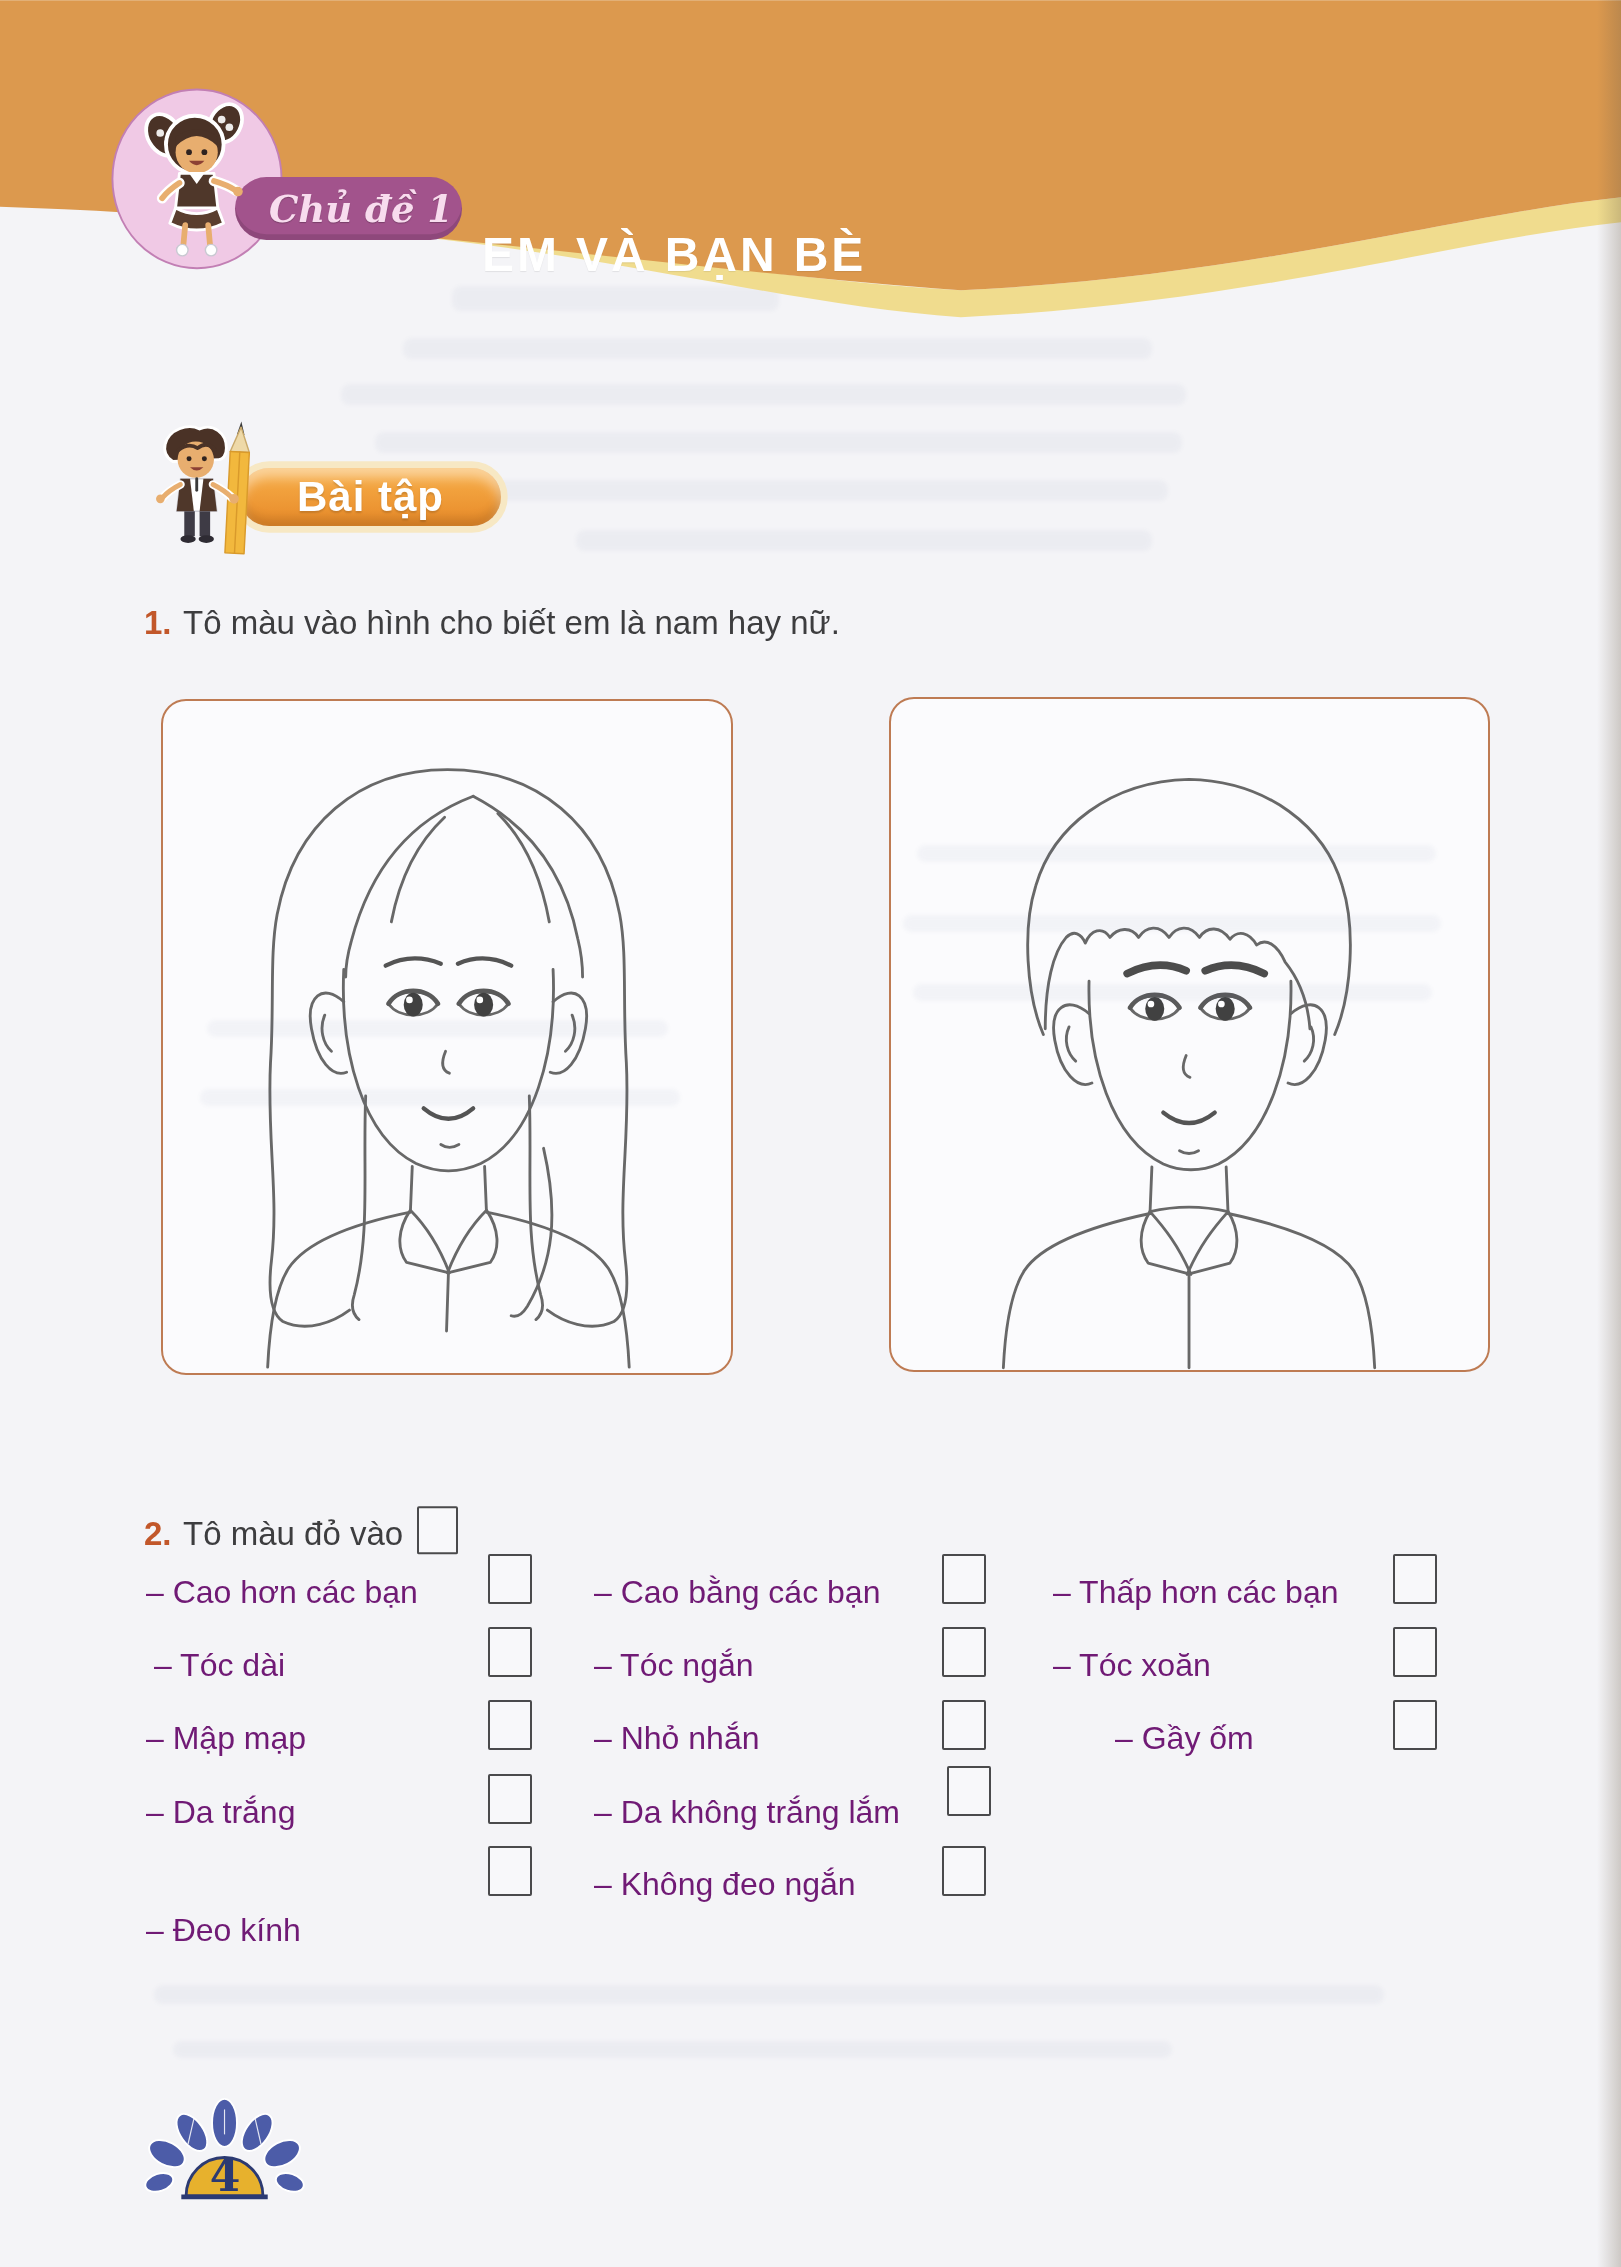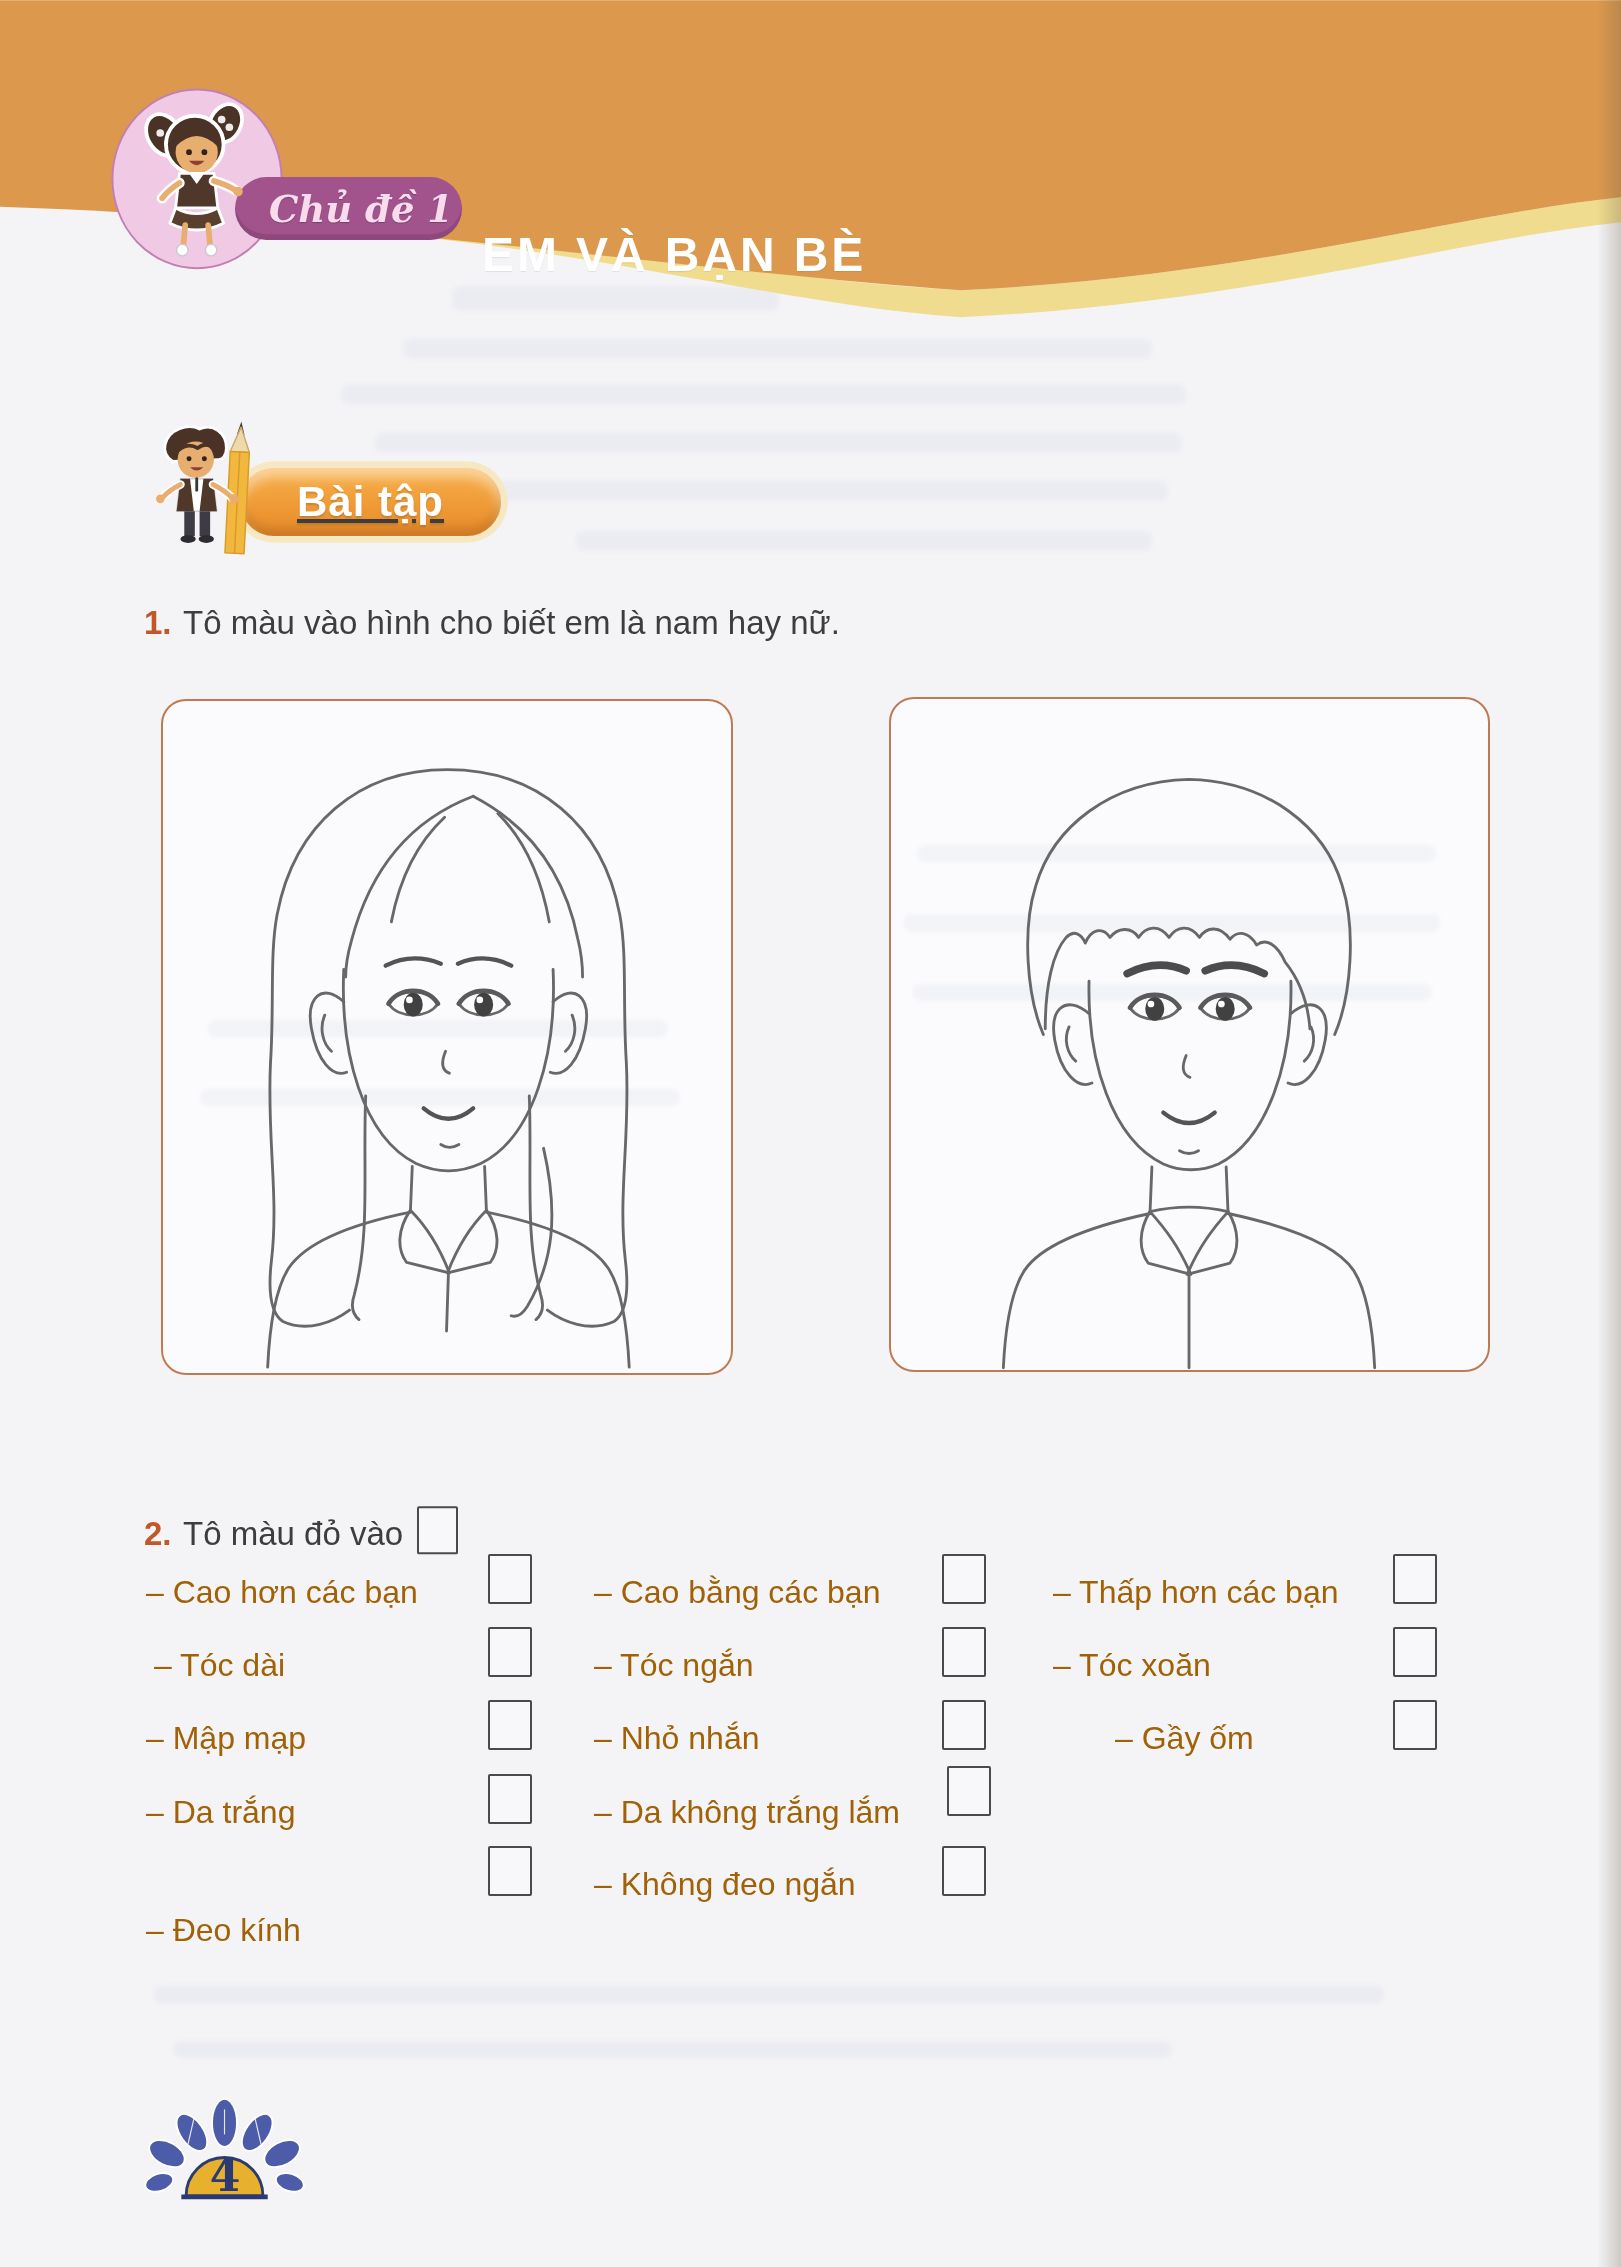--- a/index.html
+++ b/index.html
@@ -22,25 +22,25 @@
   }
   .page-title{
     position:absolute;left:482px;top:183px;z-index:2;
     font-size:48px;font-weight:bold;color:#ffffff;letter-spacing:2.9px;
     text-shadow:0 1px 1px rgba(0,0,0,.08);
     margin-top:44px;
   }
   .mascot-girl{position:absolute;left:110px;top:85px;z-index:3;}
   
   .baitap-pill{
-    position:absolute;left:240px;top:468px;width:261px;height:68px;z-index:2;
+    position:absolute;left:240px;top:468px;width:261px;height:58px;z-index:2;
     border-radius:39px;
     background:linear-gradient(#f8b04a,#e78928);
     box-shadow:0 0 0 6.7px #f7e8c4, inset 0 9.6px 11.5px rgba(255,255,255,.45), inset 0 -7.7px 9.6px rgba(0,0,0,.12);
-    display:flex;align-items:center;justify-content:center;text-decoration:underline;
+    display:flex;align-items:center;justify-content:center;
   }
   .baitap-pill span{font-size:42px;font-weight:bold;color:#ffffff;text-shadow:0 1.9px 1.9px rgba(0,0,0,.15);letter-spacing:1px;}
   .mascot-boy{position:absolute;left:146px;top:421px;z-index:3;}
   
   .exline{position:absolute;display:flex;align-items:baseline;font-size:33px;line-height:1.2;}
   .exline .num{color:#c2572a;font-weight:bold;margin-right:11.5px;}
   .ex1{left:144px;top:603px;}
   .ex2{left:144px;top:1514px;}
   .inline-box{
     display:inline-block;width:37px;height:44px;border:2.9px solid #4a4a4c;border-radius:1.9px;
@@ -54,21 +54,21 @@
   }
   .frame-girl{left:161px;top:699px;width:568px;height:672px;}
   .frame-boy{left:889px;top:697px;width:597px;height:671px;}
   .frame svg{display:block;width:100%;height:100%;}
   .line-art{stroke:#686868;stroke-width:3;fill:none;stroke-linecap:round;stroke-linejoin:round;}
   .line-thick{stroke:#5a5a5a;stroke-width:5;fill:none;stroke-linecap:round;}
   .brow{stroke:#4c4c4c;stroke-width:8;fill:none;stroke-linecap:round;}
   .brow-thin{stroke:#545454;stroke-width:4.5;fill:none;stroke-linecap:round;}
   .pupil{fill:#414141;}
   
-  .chk-label{position:absolute;font-size:32px;color:#a16207;white-space:nowrap;}
+  .chk-label{position:absolute;font-size:32px;color:#701a75;white-space:nowrap;}
   .chk-box{
     position:absolute;width:40px;height:46px;border:2.9px solid #4a4a4c;border-radius:1.9px;
     background:rgba(255,255,255,.4);
   }
   
   .flower{position:absolute;left:136px;top:2096px;}
   .page-num{
     position:absolute;left:196px;top:2150px;width:58px;text-align:center;z-index:2;
     font-family:"DejaVu Serif",serif;font-weight:bold;font-size:44px;color:#2c3a72;
   }

